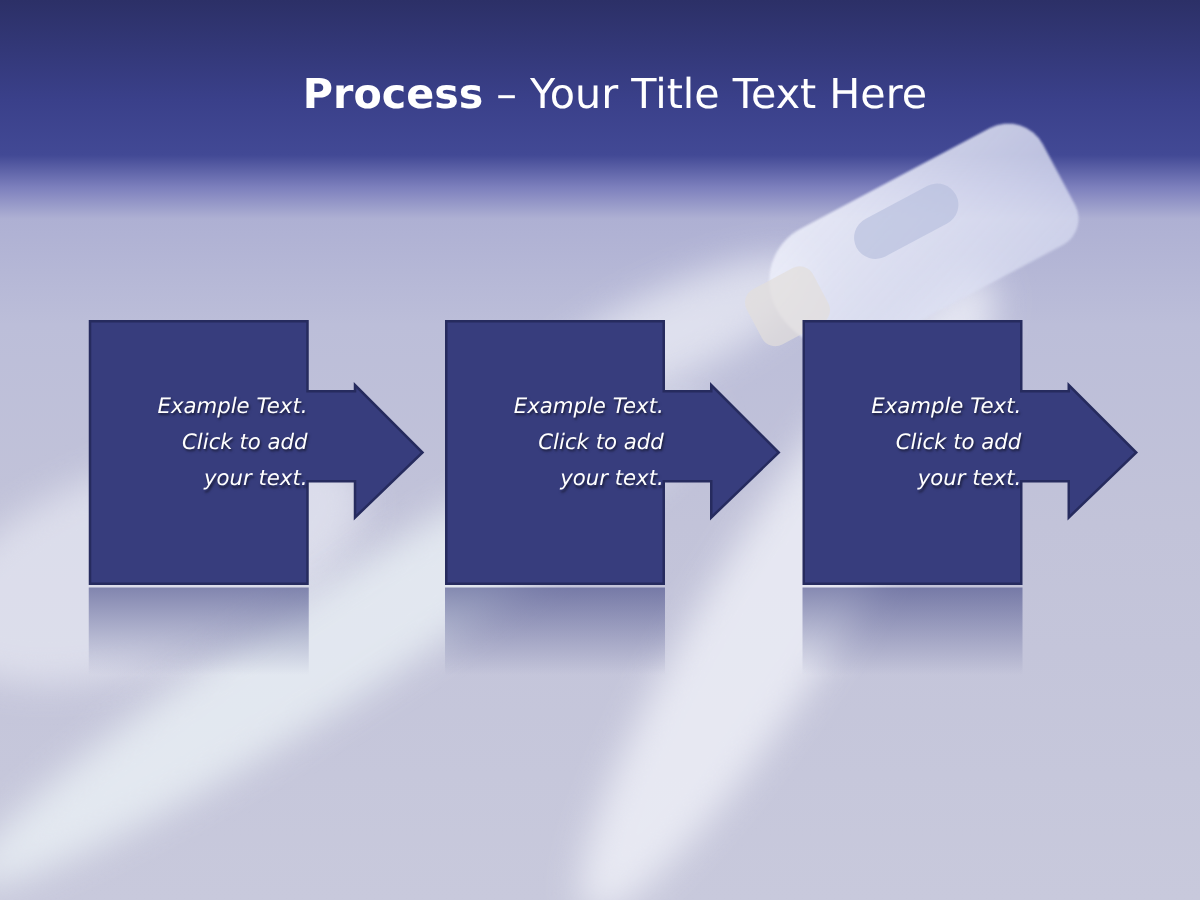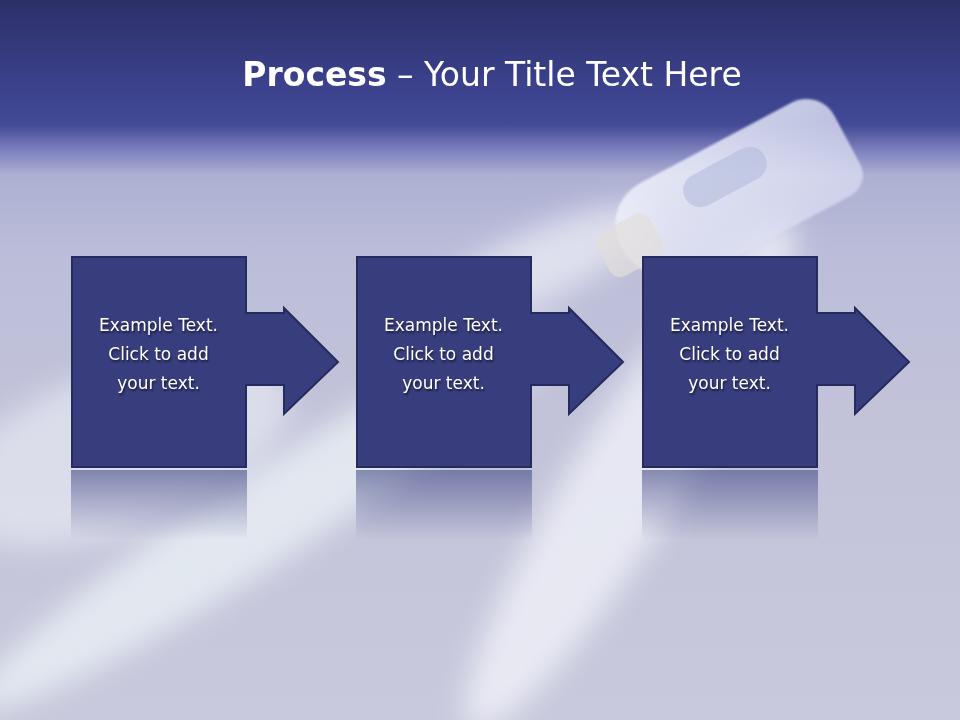--- a/index.html
+++ b/index.html
@@ -25,22 +25,22 @@
   .boat-deck { position:absolute; left:600px; top:220px; width:60px; height:50px;
                background: rgba(226,222,220,0.7); border-radius: 12px; transform: rotate(-28deg); }
 
   .title { position:absolute; left:0; top:50px; width:984px; text-align:center;
            color:#ffffff; font-size:33px; line-height:50px;
            font-family: "DejaVu Sans", "Liberation Sans", sans-serif; }
   .title b { font-weight:bold; }
 
   .step { position:absolute; top:256px; width:270px; height:212px; }
   .step svg.shape { position:absolute; left:0; top:0; overflow:visible; }
-  .step .text { position:absolute; left:0; top:55px; width:175px; text-align:center;
-                color:#ffffff; font-size:17px; line-height:29px;
+  .step .text { position:absolute; left:0; top:55px; width:175px; text-align:right;
+                color:#ffffff; font-style:italic; font-size:17px; line-height:29px;
                 text-shadow: 1px 2px 2px rgba(0,0,0,0.55);
                 font-family: "DejaVu Sans", "Liberation Sans", sans-serif; }
   .reflect { position:absolute; top:470px; width:176px; height:70px;
              background: linear-gradient(180deg, rgba(55,61,125,0.55), rgba(55,61,125,0.0)); }
 </style>
 </head>
 <body>
 
 <div class="slide">
   <div>

